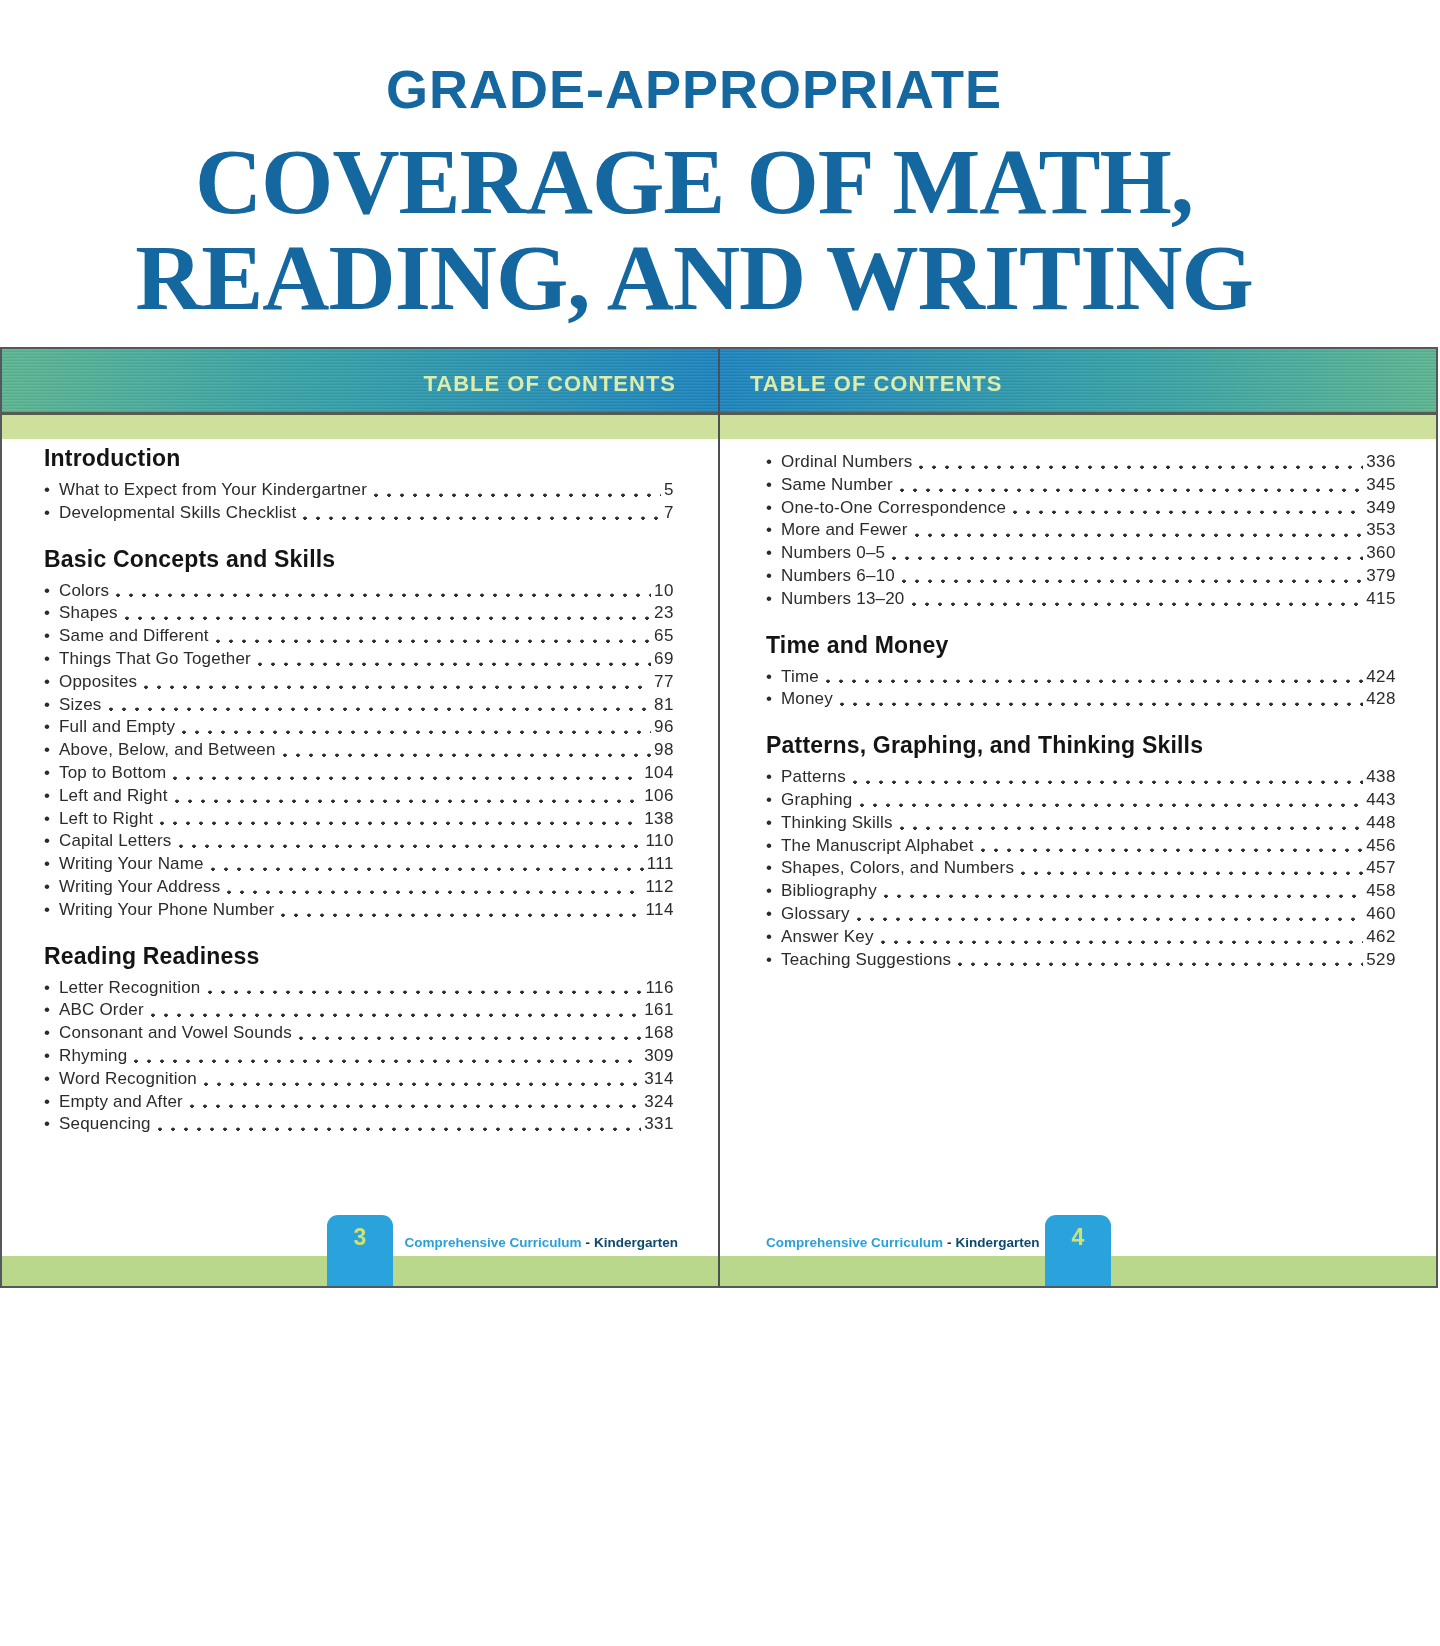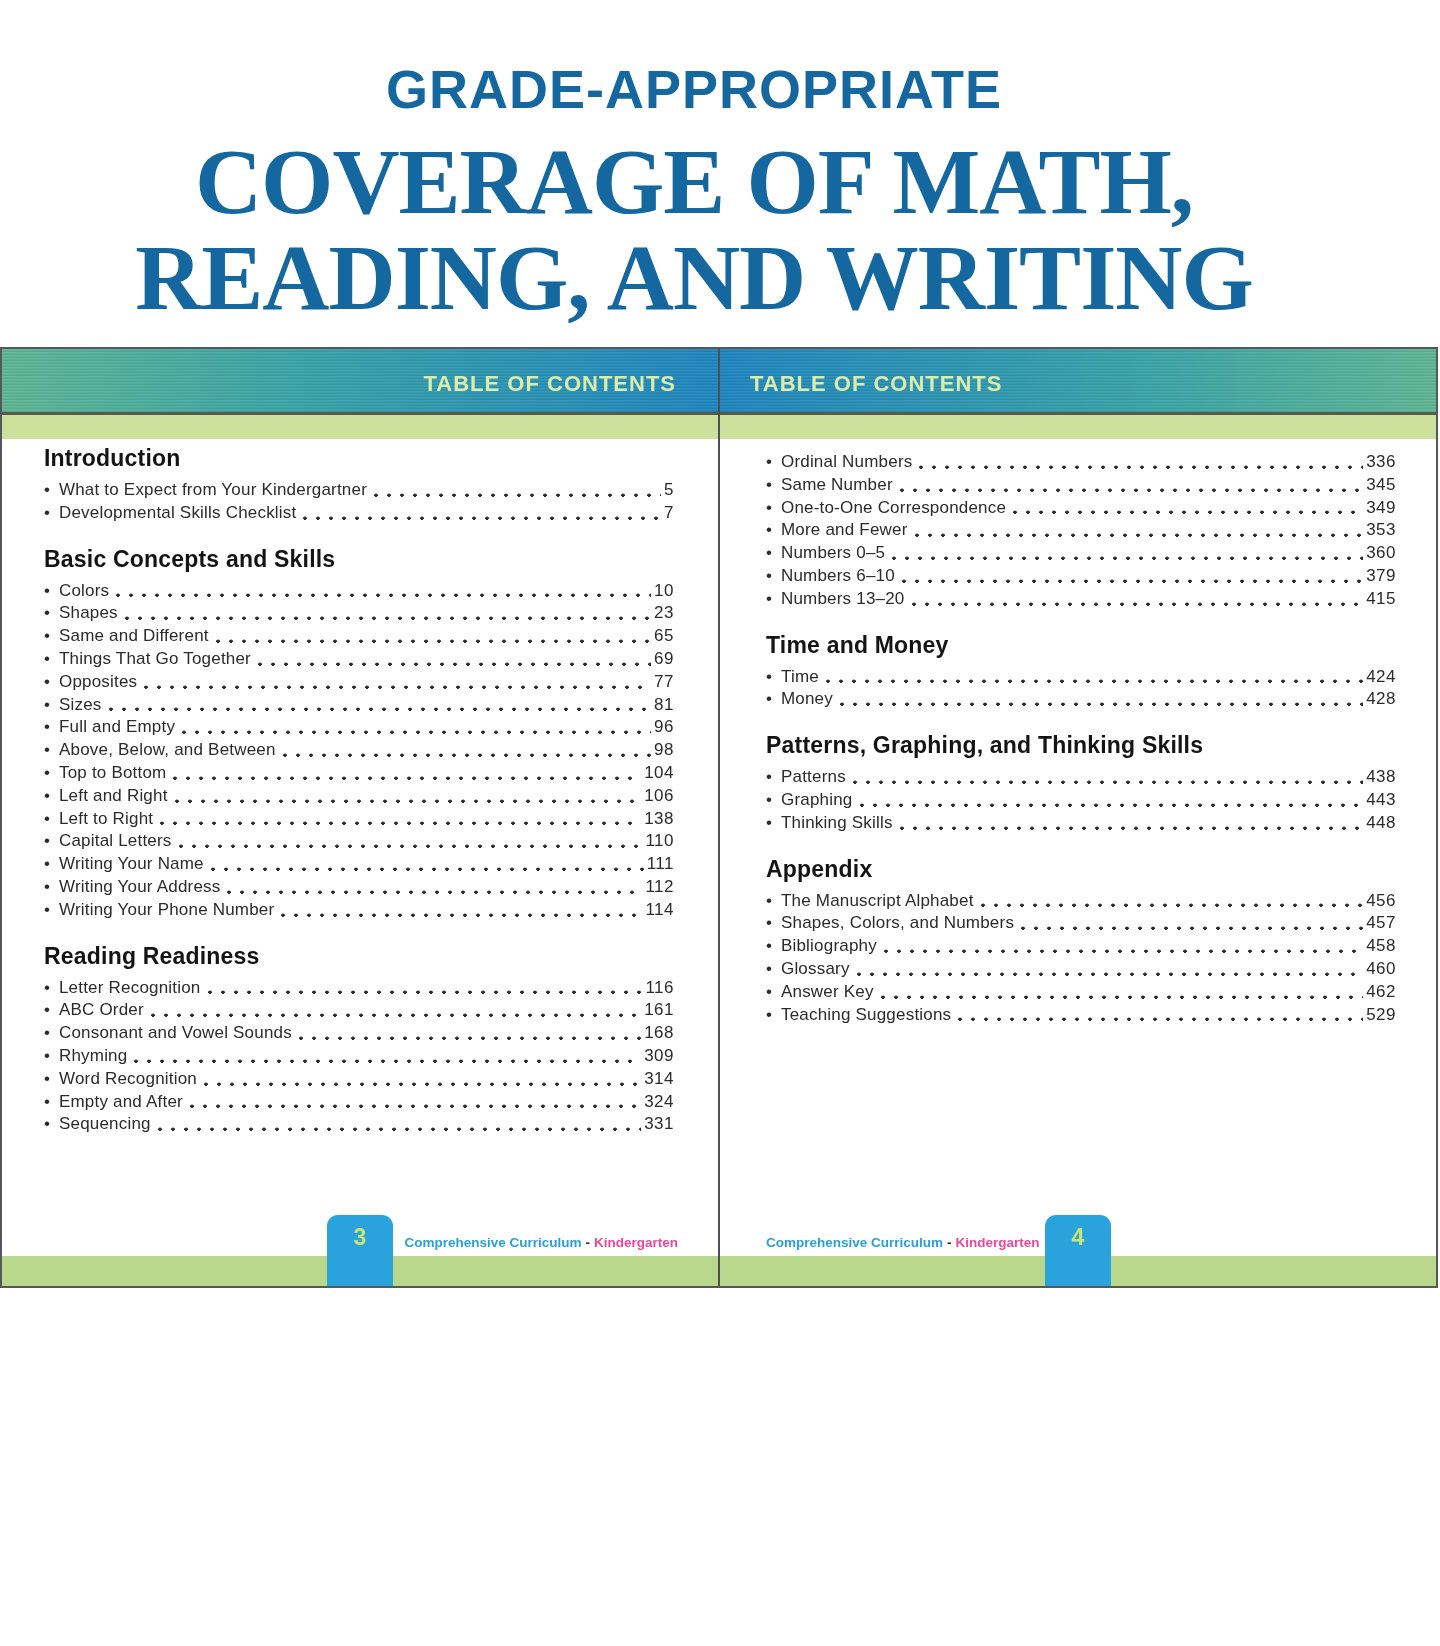--- a/index.html
+++ b/index.html
@@ -128,21 +128,21 @@
     z-index: 2;
   }
   .footer-line {
     position: absolute; bottom: 36px; z-index: 2;
     font-size: 13.5px; font-weight: bold; white-space: nowrap;
   }
   .page-left  .footer-line { right: 40px; }
   .page-right .footer-line { left: 46px; }
   .footer-brand { color: var(--brand-blue); }
   .footer-sep { color: #2b2b2b; margin: 0 4px; }
-  .footer-grade { color: #ec4899; }
+  .footer-grade { color: #0c4a6e; }
 </style>
 </head>
 <body>
 
 <div class="title-block">
   <div class="kicker">GRADE-APPROPRIATE</div>
   <div class="serif-title first">COVERAGE OF MATH,</div>
   <div class="serif-title">READING, AND WRITING</div>
 </div>
 
@@ -401,21 +401,20 @@
             <span class="entry-page">443</span>
           </div>
           <div class="entry">
             <span class="bullet">•</span>
             <span class="entry-label">Thinking Skills</span>
             <span class="leader"></span>
             <span class="entry-page">448</span>
           </div>
         </div>
         <div class="section">
-          <div class="section-heading">Appendix</div>
           <div class="entry">
             <span class="bullet">•</span>
             <span class="entry-label">The Manuscript Alphabet</span>
             <span class="leader"></span>
             <span class="entry-page">456</span>
           </div>
           <div class="entry">
             <span class="bullet">•</span>
             <span class="entry-label">Shapes, Colors, and Numbers</span>
             <span class="leader"></span>

